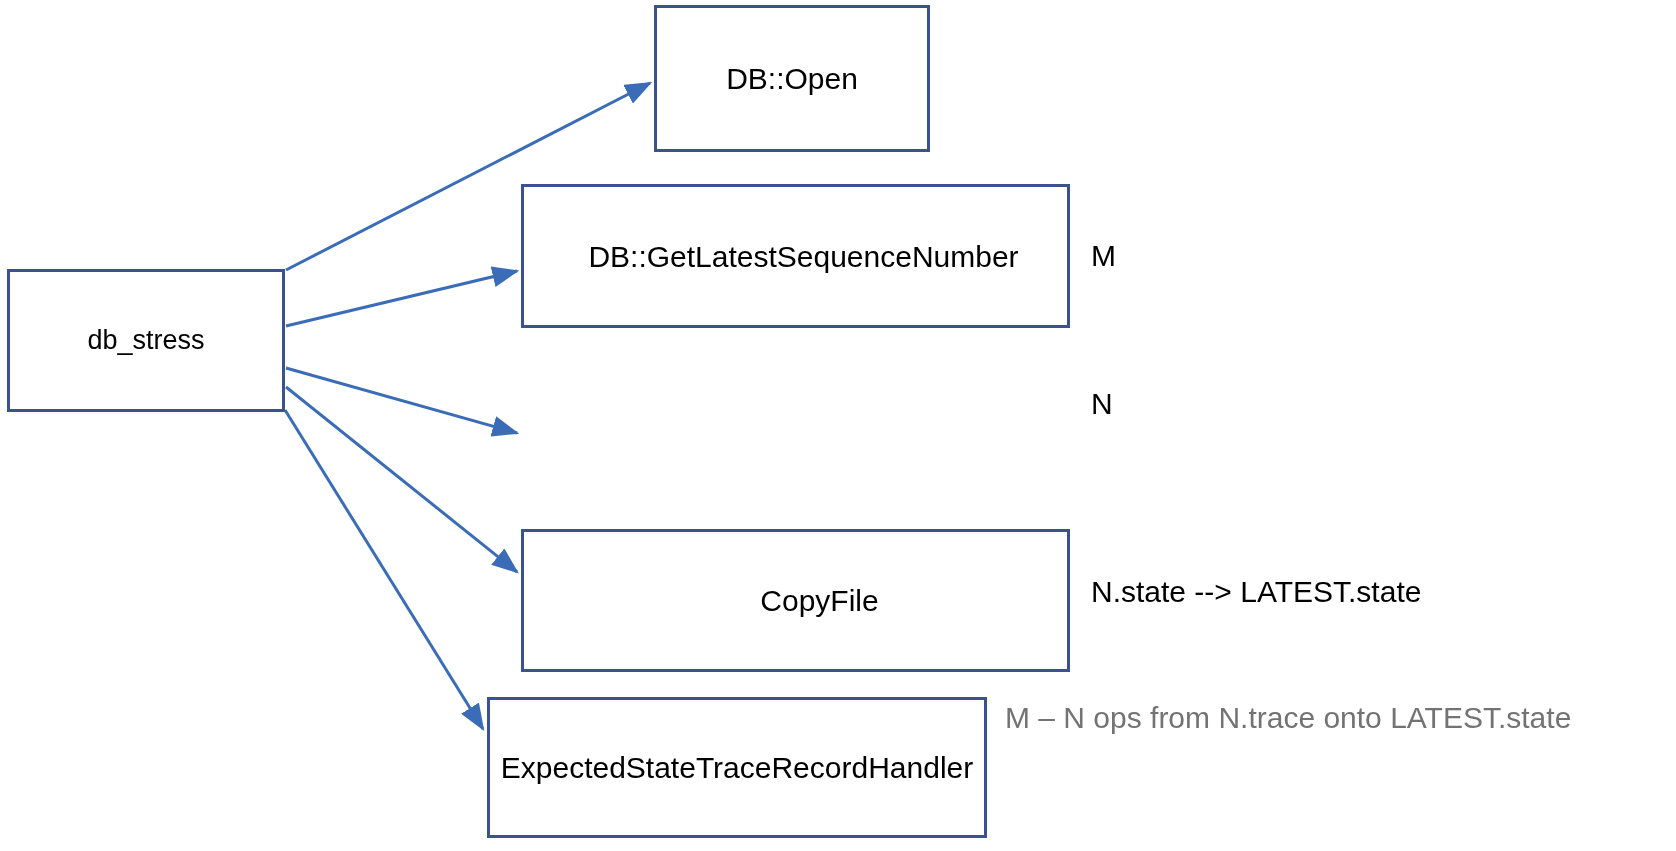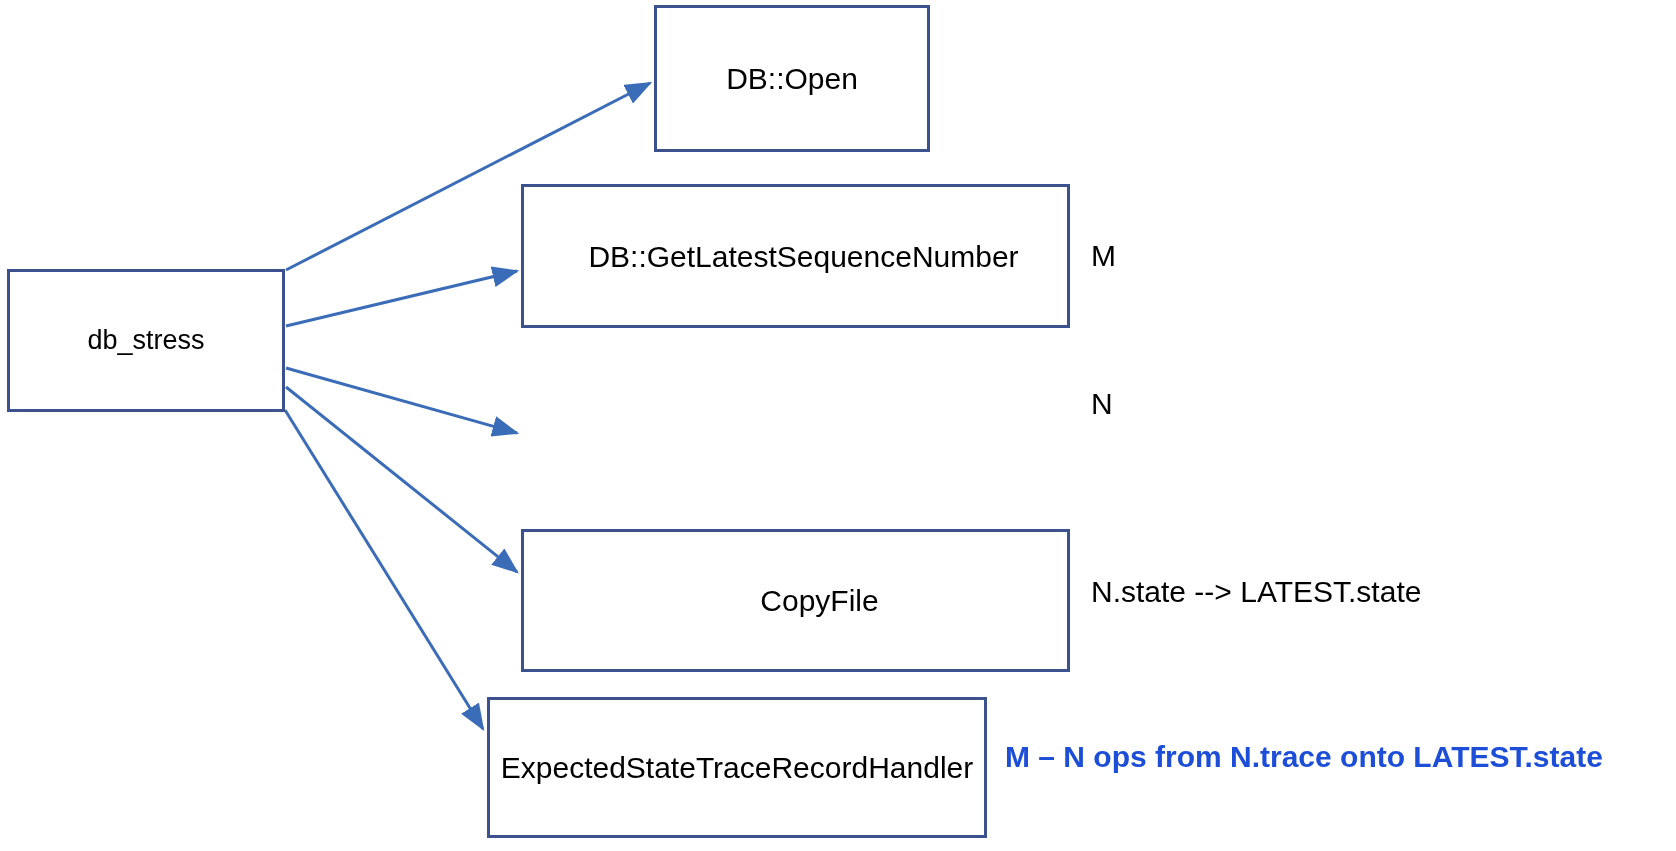--- a/index.html
+++ b/index.html
@@ -90,15 +90,15 @@
   <div class="node" id="node-4" style="left: 487px; top: 697px; width: 500px; height: 141px; border-color: rgb(59, 82, 143); align-items: center;">
     <span class="node-label">ExpectedStateTraceRecordHandler</span>
   </div>
 
   <div class="side-label" id="ann-1" style="left: 1091px; top: 239px; color: rgb(0, 0, 0);">M</div>
 
   <div class="side-label" id="ann-2" style="left: 1091px; top: 387px; color: rgb(0, 0, 0);">N</div>
 
   <div class="side-label" id="ann-3" style="left: 1091px; top: 551px; color: rgb(0, 0, 0); margin-top: 24px;">N.state --&gt; LATEST.state</div>
 
-  <div class="side-label" id="ann-4" style="left: 1005px; top: 740px; color: #1d4ed8; font-weight: bold;">M – N ops from N.trace onto LATEST.state</div>
+  <div class="side-label" id="ann-4" style="left: 1005px; top: 701px; color: #737373;">M – N ops from N.trace onto LATEST.state</div>
 
 </div>
 
 </body></html>

